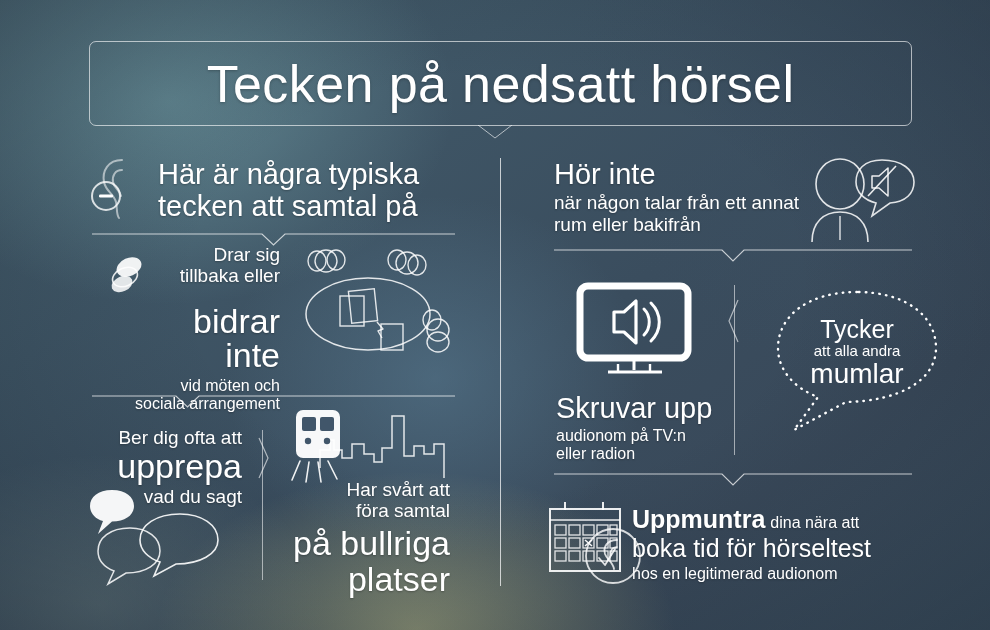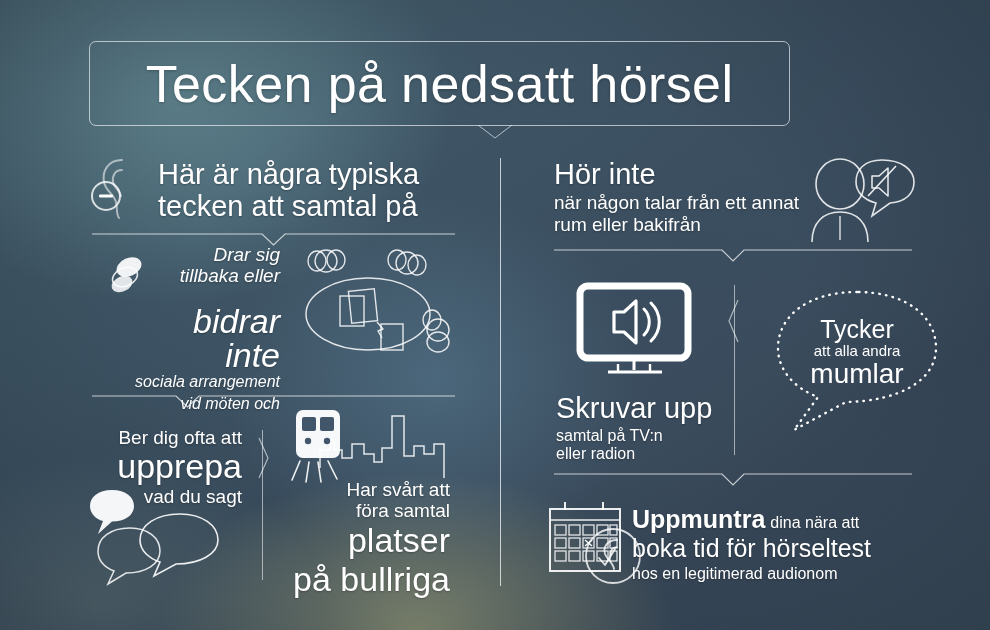--- a/index.html
+++ b/index.html
@@ -36,21 +36,21 @@
     background: radial-gradient(ellipse 760px 520px at 50% 45%, rgba(0,0,0,0) 40%, rgba(25,35,46,0.42) 100%);
     z-index: 1;
   }
 
   .layer { position: relative; z-index: 2; width: 990px; height: 630px; }
 
   
   .title-box {
     position: absolute;
     left: 89px; top: 41px;
-    width: 701px; height: 85px;
+    width: 823px; height: 85px;
     border: 1px solid rgba(255,255,255,0.62);
     border-radius: 7px;
     display: flex; align-items: center; justify-content: center;
   }
   .title-box .title-text {
     font-size: 52px;
     font-weight: 300;
     letter-spacing: 0.4px;
     color: #ffffff;
     text-shadow: 0 1px 3px rgba(0,0,0,0.25);
@@ -147,27 +147,27 @@
   </div>
 
   <div class="ico" style="left:106px; top:250px;">
     <svg width="48" height="52" viewBox="0 0 48 52">
       <ellipse cx="23" cy="17" rx="13" ry="9" transform="rotate(-24 23 17)" fill="#ffffff" opacity="0.92"></ellipse>
       <ellipse cx="19" cy="27" rx="13" ry="9" transform="rotate(-24 19 27)" fill="none" stroke="#ffffff" stroke-width="1.6" opacity="0.85"></ellipse>
       <ellipse cx="16" cy="34" rx="11" ry="7.5" transform="rotate(-24 16 34)" fill="#ffffff" opacity="0.85"></ellipse>
     </svg>
   </div>
 
-  <div class="tb right" style="left:120px; top:244px; width:160px;font-style:italic;">
+  <div class="tb right" style="left:120px; top:244px; width:160px;">
     <div class="md">Drar sig</div>
     <div class="md">tillbaka eller</div>
     <div class="xl" style="line-height:1.02; margin-top:17px;">bidrar</div>
     <div class="xl" style="line-height:1.02;">inte</div>
+    <div class="sm" style="margin-top:4px;">vid möten och</div>
     <div class="sm" style="width:200px; margin-left:-40px;">sociala arrangement</div>
-    <div class="sm" style="margin-top:4px;">vid möten och</div>
   </div>
 
   <div class="ico" style="left:292px; top:244px;">
     <svg width="170" height="126" viewBox="0 0 170 126">
       <ellipse cx="76" cy="70" rx="62" ry="36" fill="none" stroke="rgba(255,255,255,0.85)" stroke-width="1.5"></ellipse>
 
       <rect x="58" y="46" width="26" height="32" fill="none" stroke="rgba(255,255,255,0.85)" stroke-width="1.4" transform="rotate(-6 71 62)"></rect>
       <rect x="48" y="52" width="24" height="30" fill="none" stroke="rgba(255,255,255,0.85)" stroke-width="1.4"></rect>
       <rect x="89" y="80" width="22" height="26" fill="none" stroke="rgba(255,255,255,0.85)" stroke-width="1.4"></rect>
       <path d="M85 78 L91 85 L86 87 L90 94" fill="none" stroke="rgba(255,255,255,0.85)" stroke-width="1.4" stroke-linejoin="round"></path>
@@ -237,22 +237,22 @@
         <line x1="17" y1="56" x2="14" y2="76"></line>
         <line x1="26" y1="56" x2="29" y2="76"></line>
         <line x1="36" y1="55" x2="45" y2="73"></line>
       </g>
     </svg>
   </div>
 
   <div class="tb right" style="left:272px; top:479px; width:178px;">
     <div class="md">Har svårt att</div>
     <div class="md">föra samtal</div>
+    <div class="xl" style="line-height:1.06; margin-top:3px;">på bullriga</div>
     <div class="xl" style="line-height:1.06;">platser</div>
-    <div class="xl" style="line-height:1.06; margin-top:3px;">på bullriga</div>
   </div>
 
   <div class="tb" style="left:554px; top:158px; width:270px;">
     <div class="lg">Hör inte</div>
     <div class="md" style="margin-top:2px;">när någon talar från ett annat</div>
     <div class="md">rum eller bakifrån</div>
   </div>
 
   <div class="ico" style="left:806px; top:156px;">
     <svg width="110" height="86" viewBox="0 0 110 86">
@@ -285,21 +285,21 @@
 
       <line x1="56" y1="74" x2="56" y2="86" stroke="#ffffff" stroke-width="3"></line>
       <line x1="30" y1="88" x2="84" y2="88" stroke="#ffffff" stroke-width="3"></line>
       <line x1="40" y1="80" x2="40" y2="88" stroke="#ffffff" stroke-width="2.4"></line>
       <line x1="72" y1="80" x2="72" y2="88" stroke="#ffffff" stroke-width="2.4"></line>
     </svg>
   </div>
 
   <div class="tb" style="left:556px; top:392px; width:230px;">
     <div class="lg">Skruvar upp</div>
-    <div class="sm" style="margin-top:3px;">samtal på TV:n</div>
+    <div class="sm" style="margin-top:3px;">audionom på TV:n</div>
     <div class="sm">eller radion</div>
   </div>
 
   <div style="position:absolute; left:734px; top:285px; width:1px; height:170px; background:rgba(255,255,255,0.55);"></div>
   <div class="ico" style="left:728px; top:300px;">
     <svg width="12" height="42" viewBox="0 0 12 42">
       <path d="M10 0 L1 21 L10 42" fill="none" stroke="rgba(255,255,255,0.6)" stroke-width="1.2"></path>
     </svg>
   </div>
 

